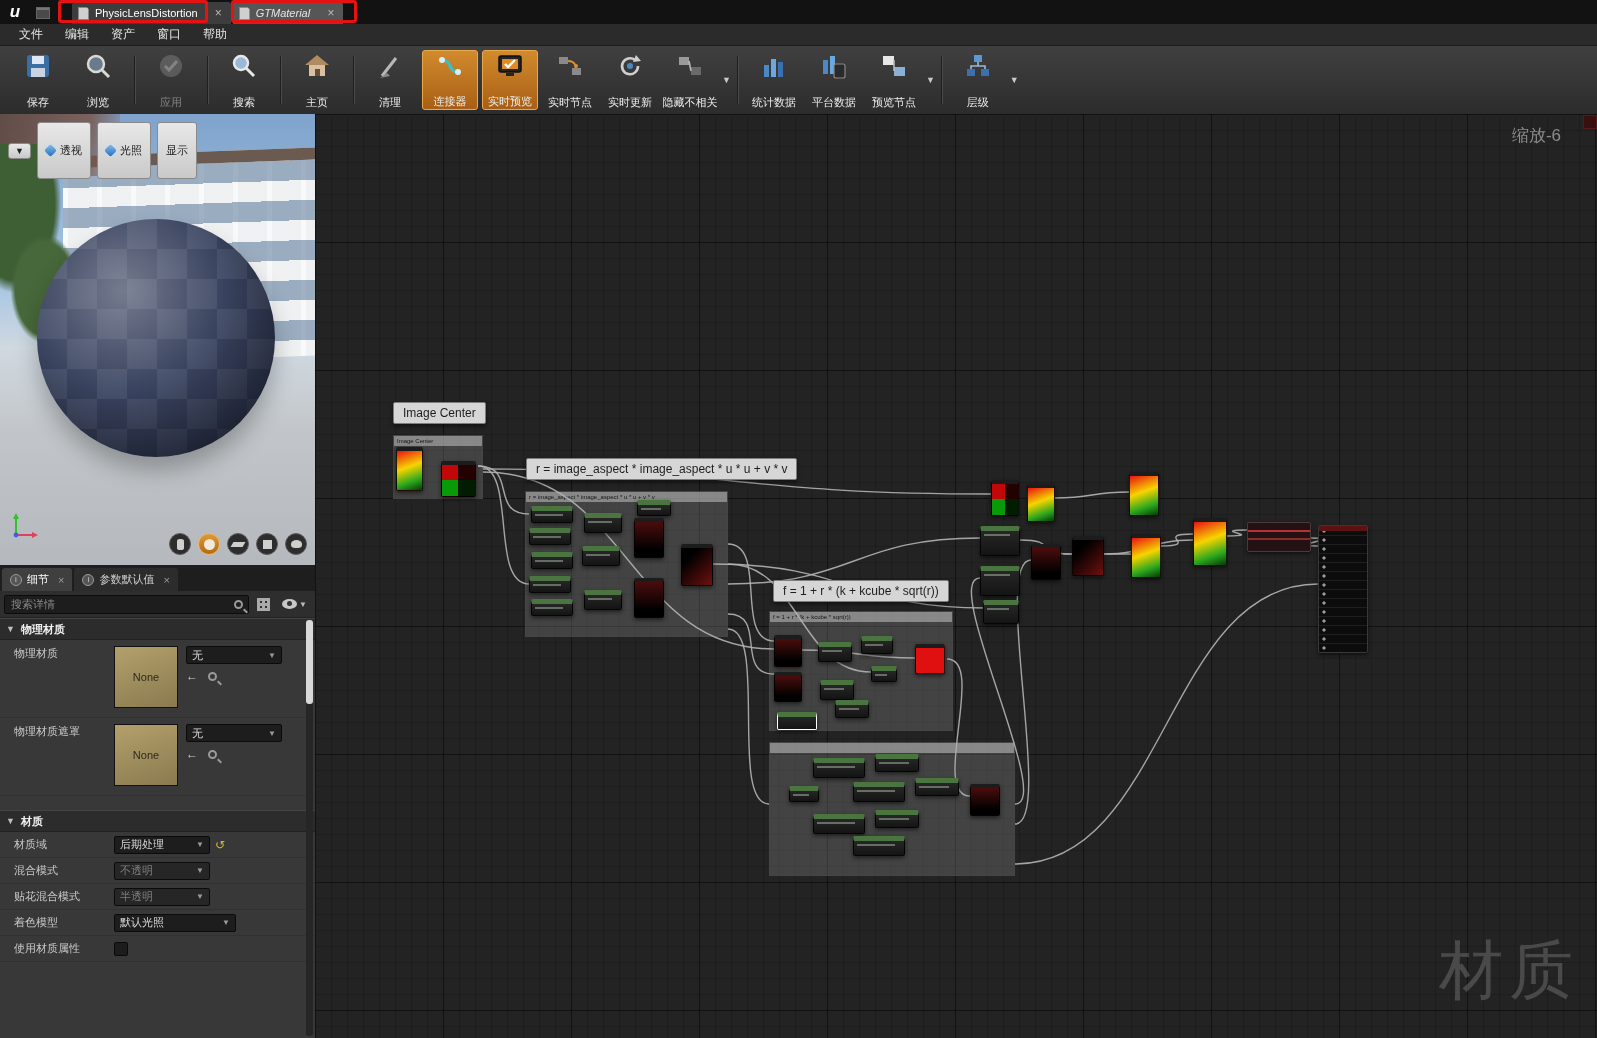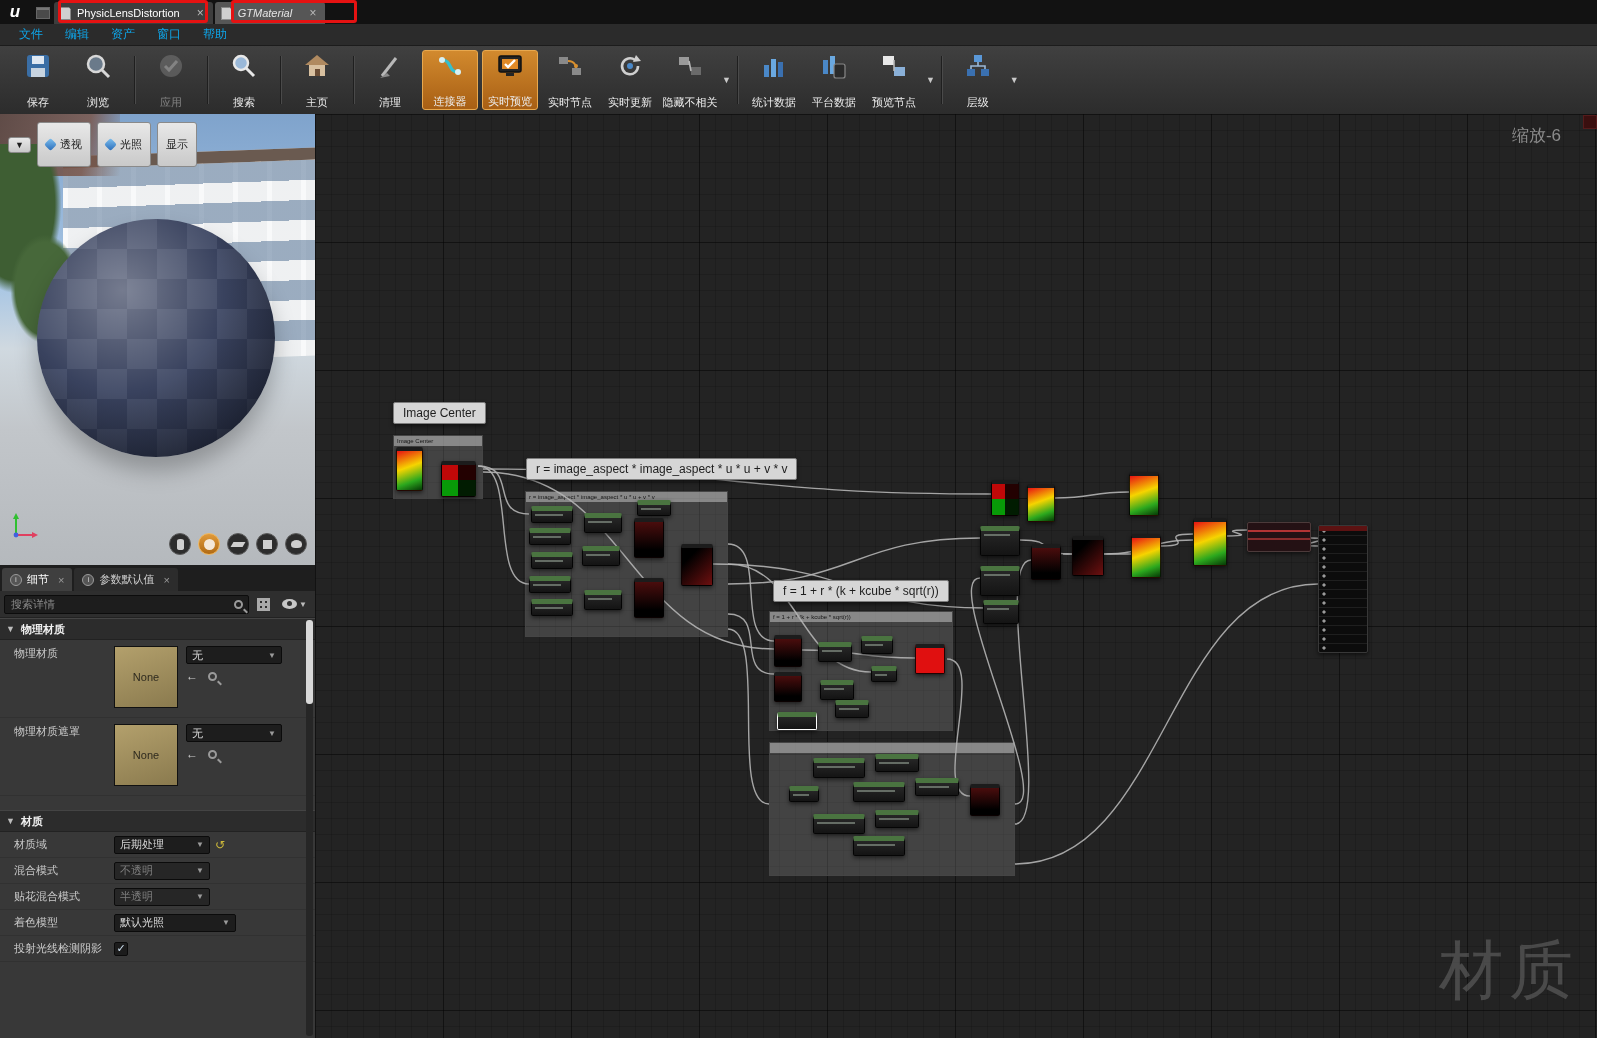--- a/index.html
+++ b/index.html
@@ -8,31 +8,31 @@
 
   
   .titlebar { position:absolute; left:0; top:0; width:100%; height:24px; background:#121212;
     display:flex; align-items:flex-end; }
   .ue-logo { width:30px; height:24px; display:flex; align-items:center; justify-content:center;
     color:#fff; font-size:17px; font-weight:bold; font-style:italic; }
   .well-icon { width:14px; height:12px; margin:0 4px 5px 6px; background:
     linear-gradient(#777 2px, transparent 2px), #4a4a4a; border:1px solid #666; }
   .doctab { height:22px; display:flex; align-items:center; padding:0 6px 0 6px; font-size:11px;
     border-radius:3px 3px 0 0; margin-right:2px; }
-  .doctab.active { background:#3d3d3d; color:#fff; }
+  .doctab.active { background:#3d3d3d; color:#fff;margin-left:18px; }
   .doctab.other { background:#565656; color:#e4e4e4;font-style:italic; }
   .doctab .dicon { width:11px; height:13px; background:#cfcfcf; border:1px solid #888; margin-right:6px;
     clip-path:polygon(0 0,75% 0,100% 25%,100% 100%,0 100%); }
   .doctab .x { margin-left:14px; color:#b9b9b9; font-size:12px; padding:0 3px; }
   .anno { position:absolute; border:3px solid #e51212; border-radius:3px; pointer-events:none; }
 
   
   .menubar { position:absolute; left:0; top:24px; width:100%; height:22px; background:#2b2b2b;
     display:flex; align-items:center; padding-left:8px; border-bottom:1px solid #1c1c1c; }
-  .menu-item { padding:0 11px; font-size:12px; color:#0ea5e9; }
+  .menu-item { padding:0 11px; font-size:12px; color:#e5e5e5; }
 
   
   .toolbar { position:absolute; left:0; top:46px; width:100%; height:68px;
     background:linear-gradient(#404040,#2c2c2c); display:flex; align-items:center; padding-left:8px; }
   .tbtn { width:56px; height:60px; display:flex; flex-direction:column; align-items:center;
     justify-content:center; margin:0 2px; border-radius:3px; }
   .tbtn .tlabel { font-size:11px; color:#ececec; margin-top:14px; white-space:nowrap; }
   .tbtn.hl { background:linear-gradient(#d28a2e,#a85f14); border:1px solid #e8a84e; }
   .tbtn.disabled { opacity:.42; }
   .ticon { width:34px; height:32px; display:flex; align-items:center; justify-content:center; }
@@ -58,21 +58,21 @@
     background:radial-gradient(ellipse at 40% 40%, #3e5e33 0 60%, transparent 70%); }
   .vp-tree2 { position:absolute; left:10px; top:120px; width:70px; height:110px;
     background:radial-gradient(ellipse at 50% 50%, #47683a 0 60%, transparent 70%); }
   .vp-sphere { position:absolute; left:37px; top:105px; width:238px; height:238px; border-radius:50%;
     background:
       radial-gradient(circle at 36% 30%, rgba(255,255,255,.30) 0%, rgba(20,24,36,0) 45%, rgba(4,6,12,.55) 80%, rgba(0,0,0,.78) 100%),
       conic-gradient(#47506b 90deg,#39425e 0 180deg,#47506b 0 270deg,#39425e 0) 0 0/60px 60px;
     box-shadow:0 14px 22px rgba(0,0,0,.25); }
   .vp-pills { position:absolute; left:8px; top:8px; display:flex; gap:6px; align-items:center; }
   .vpill { background:linear-gradient(#e8e8e8,#c9c9c9); border:1px solid #8a8a8a; border-radius:3px;
-    padding:14px 8px; font-size:11px; color:#1e1e1e; display:flex; align-items:center; gap:5px; }
+    padding:20px 8px; font-size:11px; color:#1e1e1e; display:flex; align-items:center; gap:5px; }
   .vpill.small { padding:2px 6px; }
   .diamond { width:9px; height:9px; background:linear-gradient(135deg,#7ec0f0,#2a6cb8);
     transform:rotate(45deg); border-radius:2px; }
   .vp-meshbtns { position:absolute; right:8px; bottom:10px; display:flex; gap:7px; }
   .meshbtn { width:22px; height:22px; border-radius:50%; background:#2d2d2d; border:1px solid #5c5c5c;
     display:flex; align-items:center; justify-content:center; }
   .meshbtn.on { background:linear-gradient(#e09a3a,#b06a14); border-color:#f0b860; }
   .ms { background:#cfcfcf; }
   .ms-cyl { width:7px; height:11px; border-radius:3px/2px; }
   .ms-sph { width:11px; height:11px; border-radius:50%; background:#f4e8d8; }
@@ -527,25 +527,25 @@
 
     <div class="prow">
       <div class="plabel">着色模型</div>
       <div class="dd wide">
         <span>默认光照</span>
         <span class="ar">▼</span>
       </div>
     </div>
 
 
-
     <div class="prow">
-      <div class="plabel">投射光线检测阴影</div>
-      <div class="cb on"></div>
-    </div>
+      <div class="plabel">使用材质属性</div>
+      <div class="cb"></div>
+    </div>
+
 
     <div class="pscroll">
         <div class="thumbbar"></div>
       </div>
   </div>
 </div>
 
 <div class="graph">
   <div class="glayer">
       <div class="gbox" style="left: 78px; top: 321px; width: 90px; height: 64px;">

